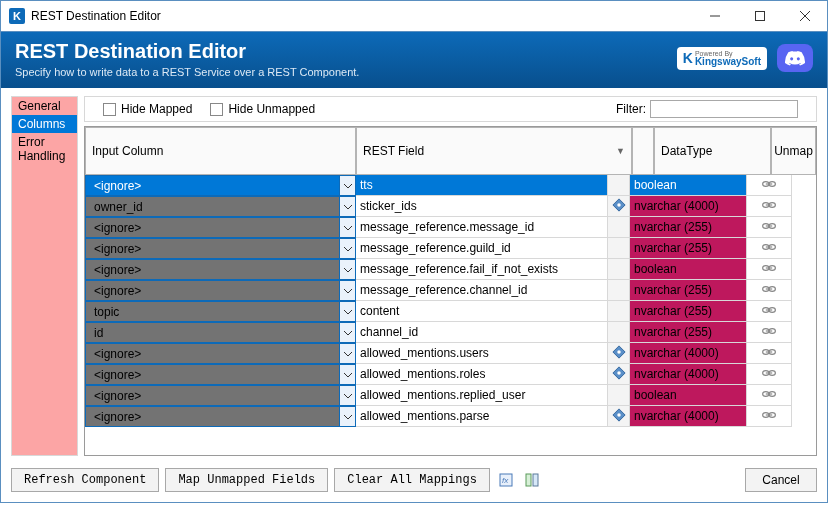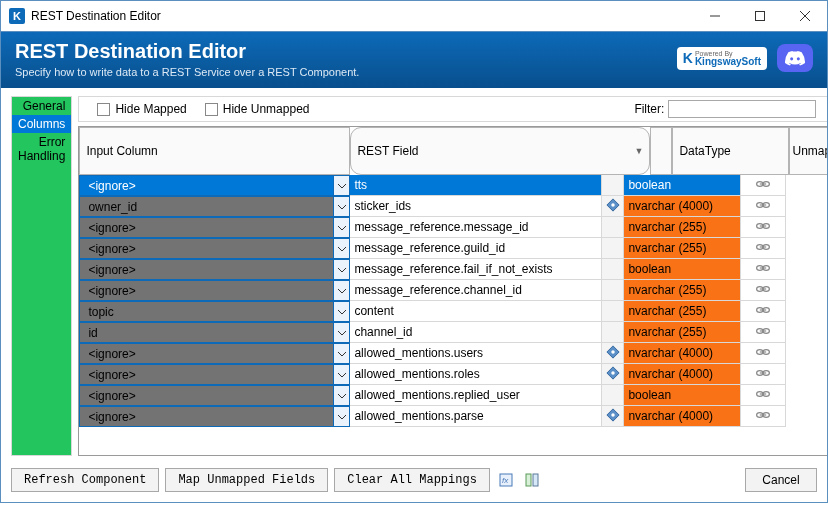--- a/index.html
+++ b/index.html
@@ -16,54 +16,54 @@
 .header-text p { font-size: 11px; color: #dce9f5; }
 .header-logos { position: absolute; right: 14px; top: 12px; display: flex; align-items: center; gap: 10px; }
 .ks-logo { background: #fff; border-radius: 4px; padding: 3px 6px; display: flex; align-items: center; }
 .ks-logo .ks-icon { color: #0d6ab8; font-weight: bold; font-size: 14px; margin-right: 2px; }
 .ks-logo .ks-text { font-size: 10px; color: #0d6ab8; font-weight: bold; line-height: 1; }
 .ks-logo .ks-small { font-size: 7px; color: #666; }
 .discord-icon { width: 36px; height: 28px; background: #5865F2; border-radius: 8px; display: flex; align-items: center; justify-content: center; }
 .discord-icon svg { width: 20px; height: 16px; fill: #fff; }
 
 .body { flex: 1; display: flex; padding: 8px 10px 4px 10px; gap: 6px; overflow: hidden; }
-.nav { width: 96px; border: 1px solid #d8d8d8; background: #22c55e; text-align: right; }
+.nav { width: 96px; border: 1px solid #d8d8d8; background: #fca5a5; }
 .nav-item { padding: 2px 6px; font-size: 12px; cursor: default; }
 .nav-item.selected { background: #0078d7; color: #fff; }
 
 .main { flex: 1; display: flex; flex-direction: column; }
 .toolbar-row { display: flex; align-items: center; height: 26px; border: 1px solid #d8d8d8; border-radius: 0; padding: 0 18px; margin-bottom: 4px; }
 .toolbar-row .chk { display: flex; align-items: center; gap: 5px; margin-right: 18px; }
 .toolbar-row .chk .box { width: 13px; height: 13px; border: 1px solid #888; background: #fff; }
 .toolbar-row .spacer { flex: 1; }
 .toolbar-row .flabel { margin-right: 4px; }
 .toolbar-row .finput { width: 148px; height: 18px; border: 1px solid #a8a8a8; padding: 0 2px; font-size: 12px; }
 
 .grid { flex: 1; border: 1px solid #9a9a9a; display: flex; flex-direction: column; overflow: hidden; background: #fff; }
 .grid-header { display: flex; background: #fff; }
 .grid-header .gh { border: 1px solid #b4b4b4; background: #fafafa; padding: 16px 6px; font-size: 12px; display: flex; align-items: center; }
 .gh-input { width: 271px; }
-.gh-rest { width: 300px; background: #fafafa; border-radius: 11px; }
+.gh-rest { width: 276px; background: #fafafa; }
 .gh-data { width: 117px; }
 .gh-unmap { width: 45px; text-align: center; justify-content: center; }
 .gh-key { width: 22px; }
 .gh-rest .dropdown { margin-left: auto; font-size: 9px; color: #666; }
 
 .grid-body { flex: 1; overflow: hidden; }
 .row { display: flex; height: 21px; }
 .row.selected .cell-input, .row.selected .cell-rest, .row.selected .cell-data { background: #0078d7 !important; color: #fff; }
 .row.selected .dd svg { stroke: #333; }
 .cell { border: 1px solid #d8d8d8; border-top: none; border-left: none; display: flex; align-items: center; padding: 0 4px; font-size: 12px; overflow: hidden; white-space: nowrap; }
 .cell-input { width: 271px; border: 1px solid #0d6ab8; padding:0; margin:0; background: #737373; }
 .cell-input .txt { flex: 1; padding: 0 8px; }
 .cell-input .dd { width: 16px; height: 100%; border-left: 1px solid #0d6ab8; display: flex; align-items: center; justify-content: center; background: #eaf2fb; }
 .cell-input .dd svg { width: 8px; height: 6px; stroke: #333; fill: none; }
 .cell-rest { width: 252px; }
 .cell-key { width: 22px; justify-content: center; background: #f4f4f4; }
-.cell-data { width: 117px; background: #f97316; }
+.cell-data { width: 117px; background: #be185d; }
 .cell-unmap { width: 45px; justify-content: center; background: #fff; }
 .link-icon svg { width: 16px; height: 10px; }
 .key-icon svg { width: 14px; height: 14px; }
 
 .footer { padding: 8px 10px 10px 10px; display: flex; align-items: center; gap: 6px; }
 .fbtn { border: 1px solid #a8a8a8; background: #f3f3f3; padding: 4px 12px; font-size: 12px; height: 24px; display: inline-flex; align-items: center; }
 .fbtn.wide { min-width: 118px; justify-content: center; font-family: Liberation Mono, monospace; }
 .ficon { width: 20px; height: 20px; display: inline-flex; align-items: center; justify-content: center; border: 1px solid transparent; }
 .ficon svg { width: 14px; height: 14px; }
 .footer .spacer { flex: 1; }

